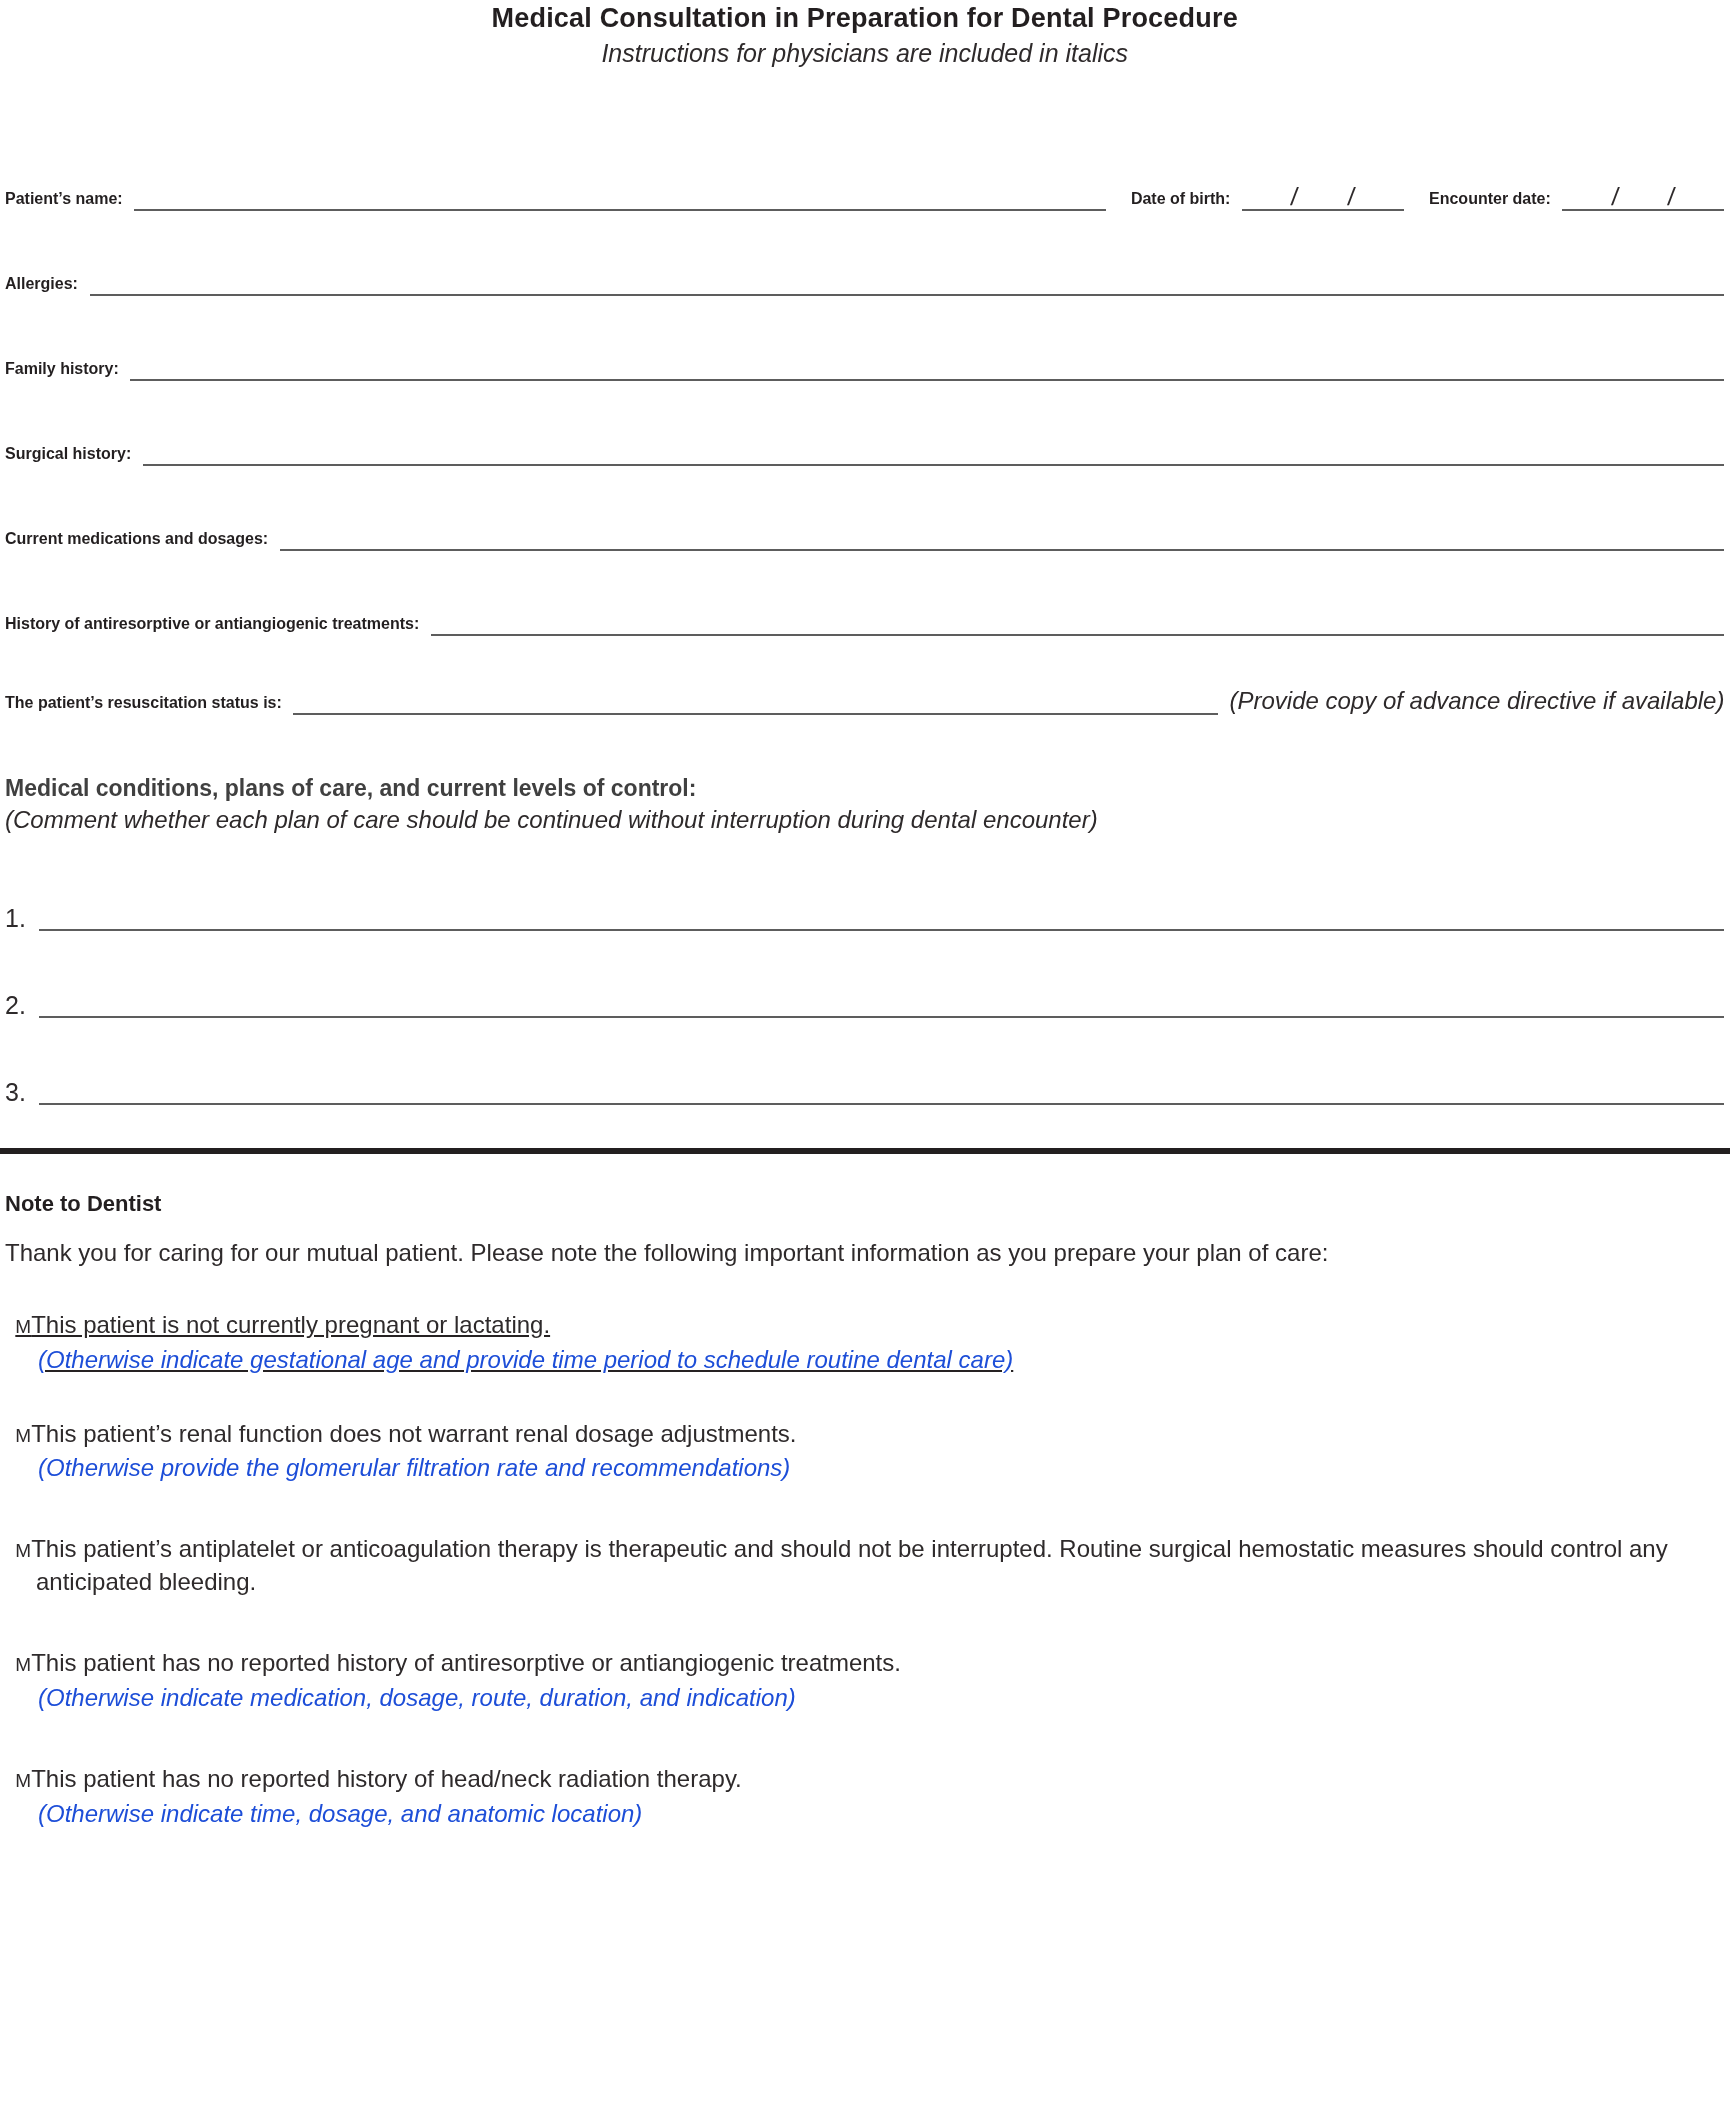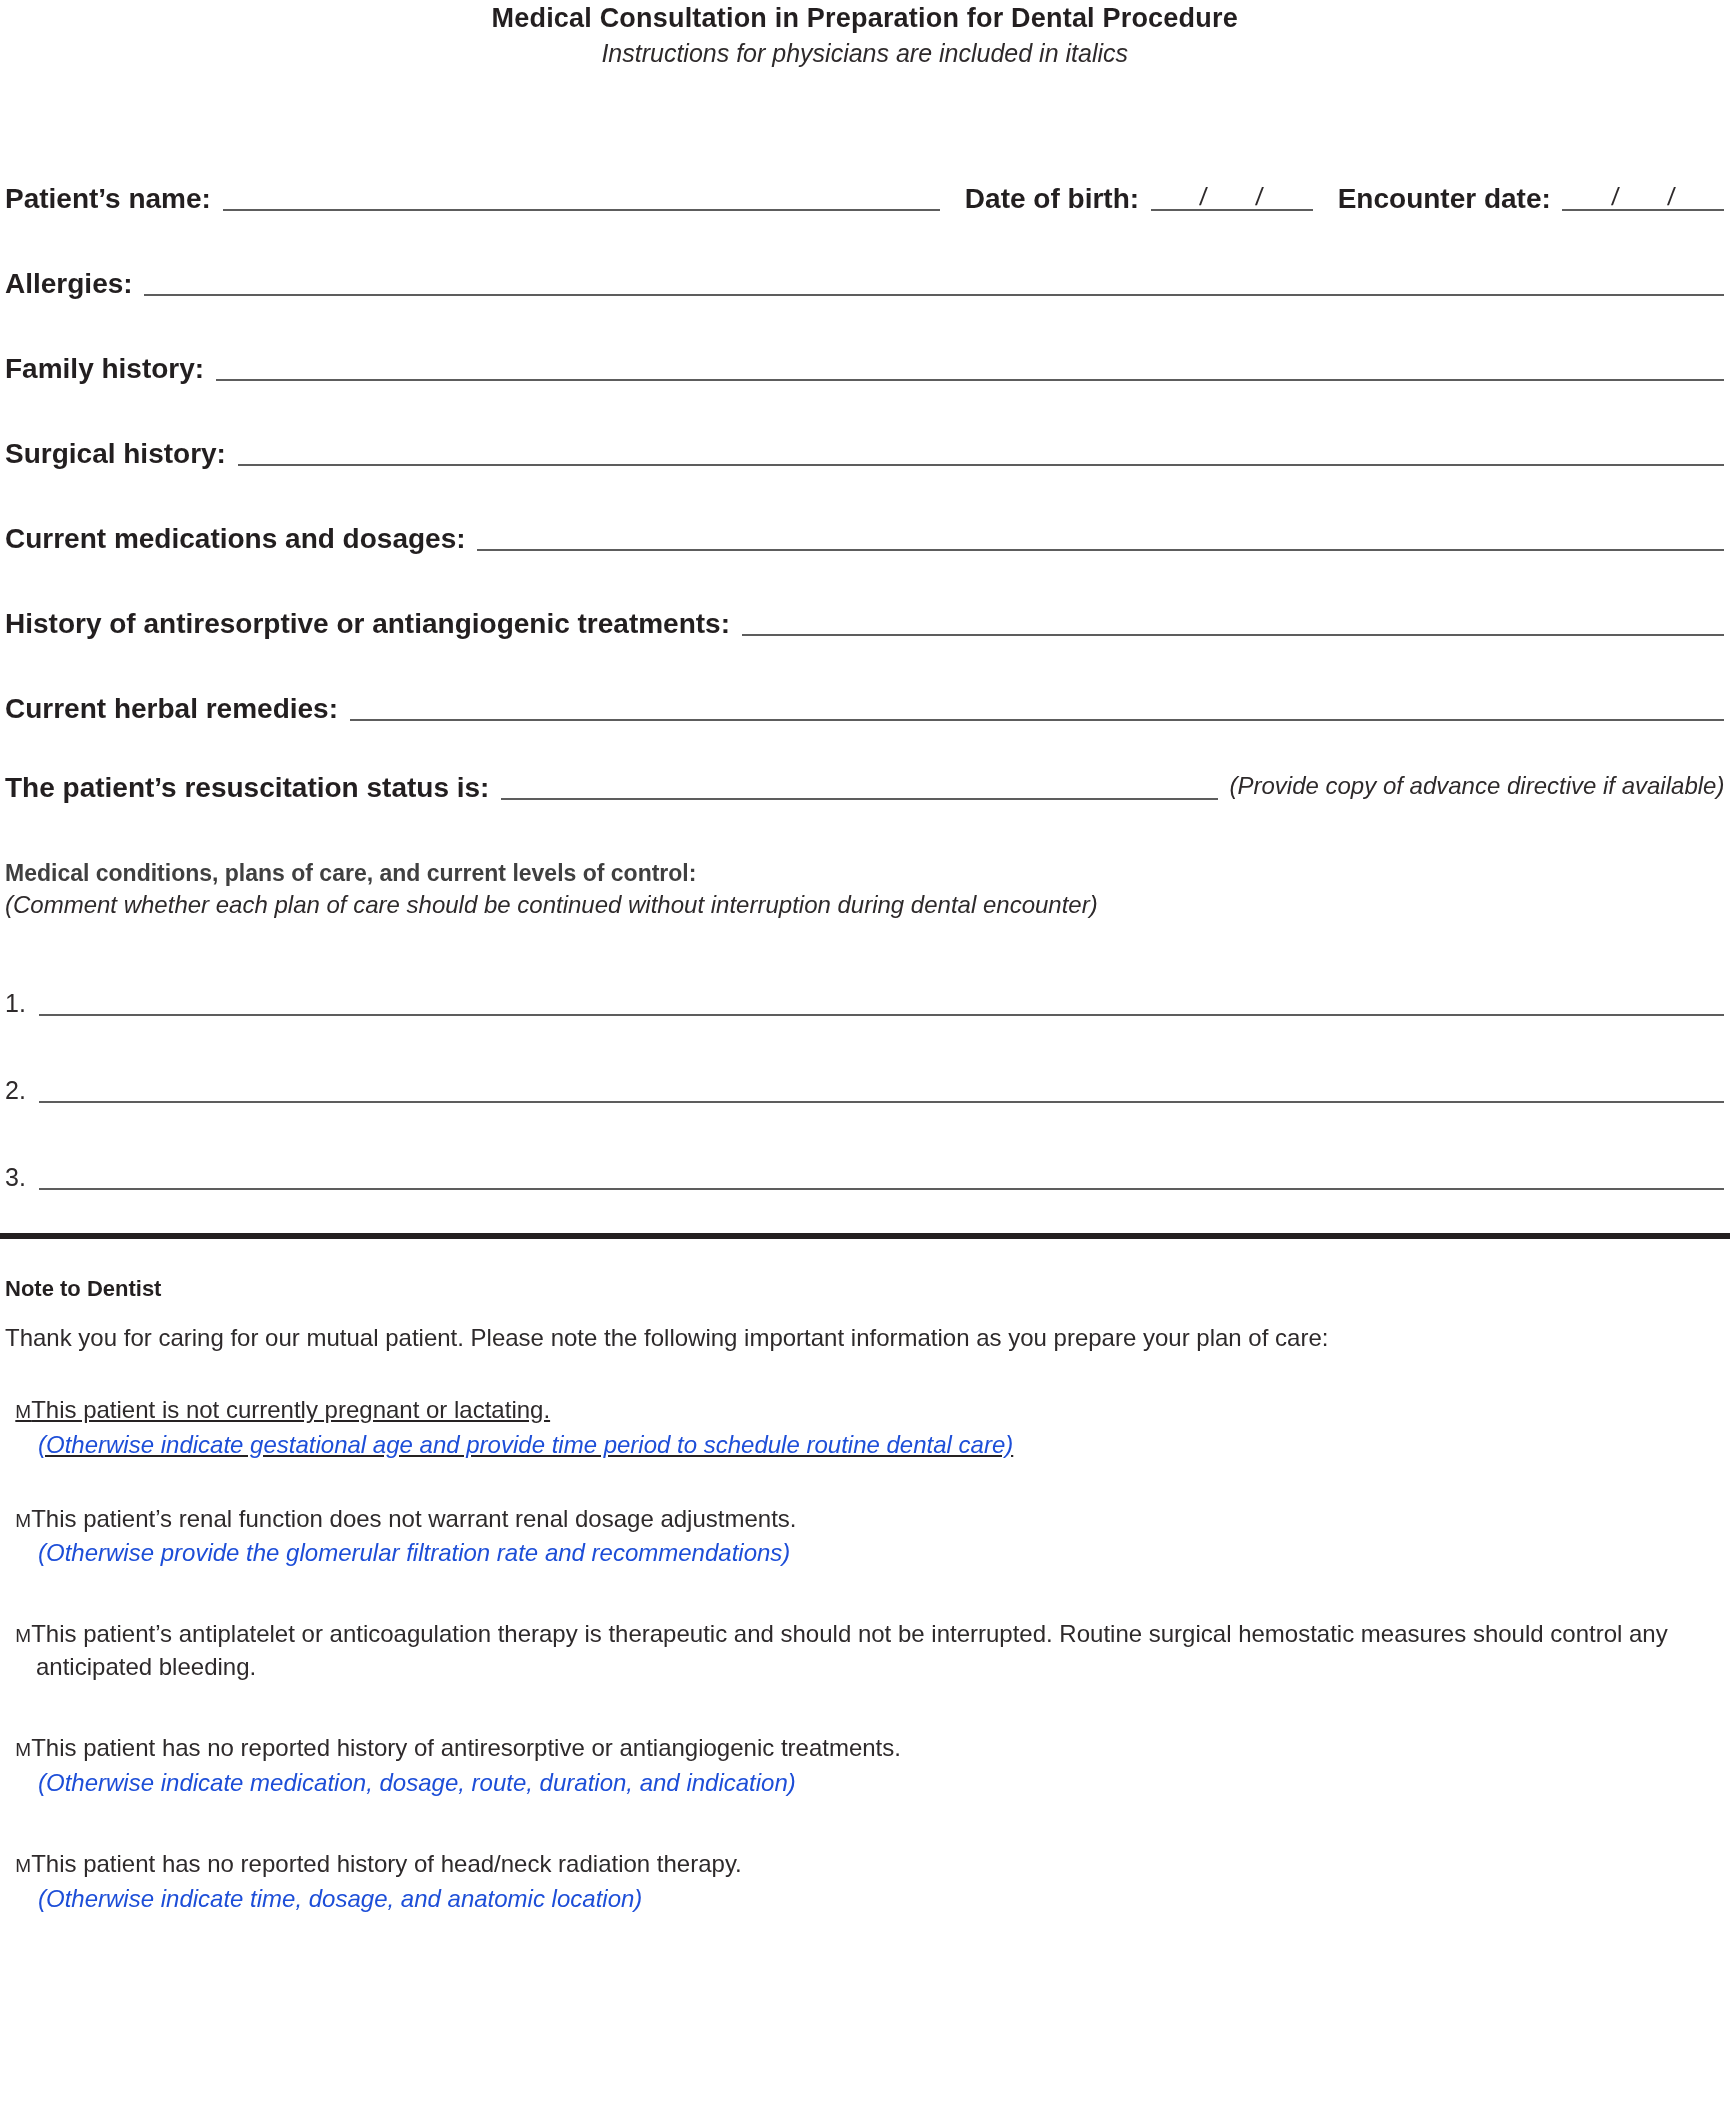--- a/index.html
+++ b/index.html
@@ -15,21 +15,21 @@
   }
   .title {
     text-align:center; font-size:27px; font-weight:700;
     line-height:33px; color:#231f20; letter-spacing:0.2px;
   }
   .subtitle {
     text-align:center; font-size:25px; font-style:italic; font-weight:400;
     line-height:31px; margin-top:3.3px; color:#2e2a2b;
   }
   .field-row { display:flex; align-items:flex-end; }
-  .f-label { font-weight:700; font-size:28px; line-height:25px; white-space:nowrap; padding-right:11.6px; color:#231f20; }
+  .f-label { font-weight:700; font-size:16px; line-height:25px; white-space:nowrap; padding-right:11.6px; color:#231f20; }
   .f-line { flex:1; border-bottom:2.5px solid #5d5d5d; height:28px; }
   .mt-first { margin-top:112px; }
   .mt-row   { margin-top:55px; }
   .mt-resus { margin-top:49px; }
   .date-line {
     width:162px; border-bottom:2.5px solid #5d5d5d; height:28px;
     display:flex; justify-content:space-evenly; align-items:flex-end;
     margin-right:0;
   }
   .slash { font-size:25px; font-weight:300; line-height:25px; transform:skewX(-6deg); color:#2e2a2b; }
@@ -94,24 +94,20 @@
     <span class="f-line"></span>
   </div>
   <div class="field-row mt-row">
     <span class="f-label">Current medications and dosages:</span>
     <span class="f-line"></span>
   </div>
   <div class="field-row mt-row">
     <span class="f-label">History of antiresorptive or antiangiogenic treatments:</span>
     <span class="f-line"></span>
   </div>
-  <div class="field-row mt-row">
-    <span class="f-label">Current herbal remedies:</span>
-    <span class="f-line"></span>
-  </div>
 
   <div class="field-row mt-resus">
     <span class="f-label">The patient’s resuscitation status is:</span>
     <span class="f-line"></span>
     <span class="resus-note">(Provide copy of advance directive if available)</span>
   </div>
 
   <div class="cond-heading">Medical conditions, plans of care, and current levels of control:</div>
   <div class="cond-instr">(Comment whether each plan of care should be continued without interruption during dental encounter)</div>
 

